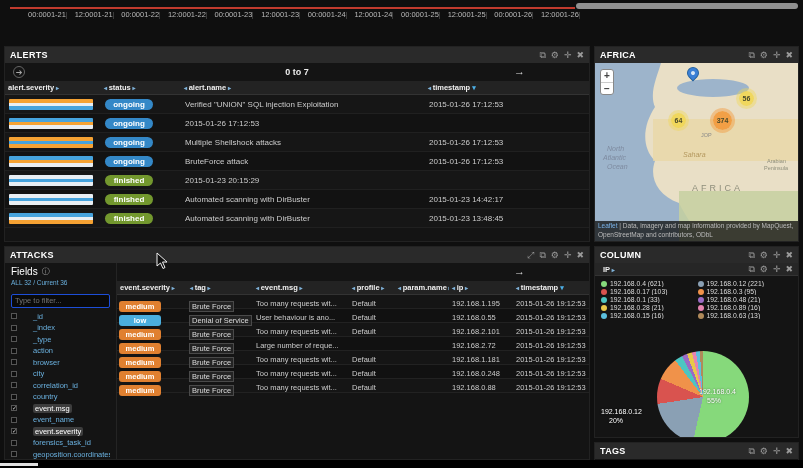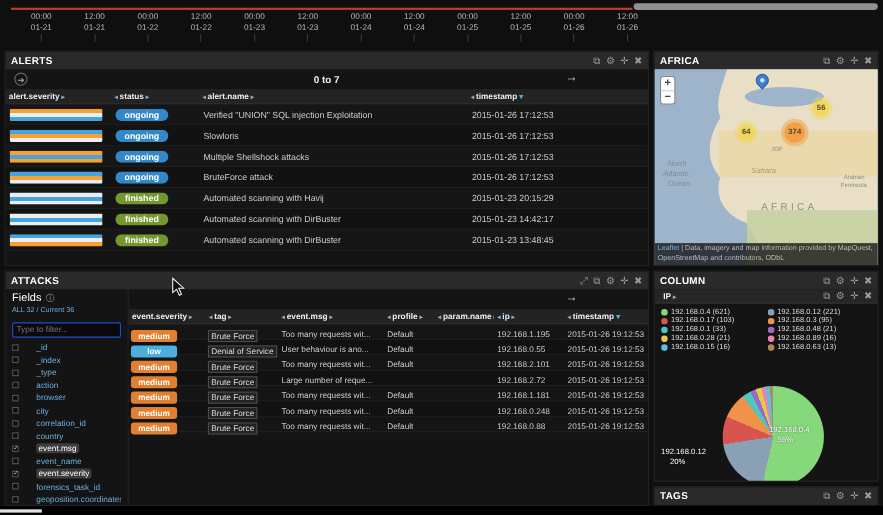--- a/index.html
+++ b/index.html
@@ -5,21 +5,21 @@
   * { margin:0; padding:0; box-sizing:border-box; }
   body { background:#000; font-family:"Liberation Sans", sans-serif; }
   #stage { position:relative; width:803px; height:468px; background:#000; overflow:hidden; }
   .dash { position:absolute; inset:0 0 8px 0; background:#0f0f0f; }
 
   
   .timeline { position:absolute; left:2px; top:0; width:590px; height:44px; }
   .redline { position:absolute; left:8px; top:7px; width:565px; height:2px; background:#c23b2e; }
   .scrub { position:absolute; right:5px; top:3px; width:222px; height:6px; border-radius:3px; background:#a8a8a8; opacity:.85; }
   .ticks { position:absolute; left:26px; right:12px; top:10px; display:flex; justify-content:space-between; }
-  .tick { display:flex; flex-direction:column; align-items:center; font-size:7.5px; color:#b9b9b9; line-height:1.3; }
+  .tick { display:flex; flex-direction:row; align-items:center; font-size:7.5px; color:#b9b9b9; line-height:1.3; }
   .tick::after { content:""; width:1px; height:7px; background:#3a3a3a; margin-top:1px; }
 
   
   .panel { position:absolute; background:#141414; border:1px solid #222; overflow:hidden; }
   .panel-header { height:16px; background:#2a2a2a; display:flex; align-items:center; padding:0 5px; gap:16px; }
   .panel-title { font-weight:bold; font-size:9px; color:#fff; letter-spacing:.3px; margin-right:auto; }
   .picon { color:#9a9a9a; font-size:9px; line-height:1; cursor:pointer; }
   .pag-bar { position:relative; height:18px; display:flex; align-items:center; padding:0 8px; }
   .pag-center { position:absolute; left:0; right:0; text-align:center; font-size:9px; font-weight:bold; color:#eee; }
   .pag-next { position:absolute; right:64px; top:2px; color:#ddd; font-size:11px; cursor:pointer; }
@@ -209,42 +209,40 @@
         <div class="arow">
           <div class="acell"><span class="sevbar p1"></span></div>
           <div class="acell"><span class="status-badge ongoing">ongoing</span></div>
           <div class="acell">Verified "UNION" SQL injection Exploitation</div>
           <div class="acell">2015-01-26 17:12:53</div>
         </div>
 
         <div class="arow">
           <div class="acell"><span class="sevbar p2"></span></div>
           <div class="acell"><span class="status-badge ongoing">ongoing</span></div>
-          <div class="acell">Slowloris</div>
           <div class="acell">2015-01-26 17:12:53</div>
         </div>
 
         <div class="arow">
           <div class="acell"><span class="sevbar p3"></span></div>
           <div class="acell"><span class="status-badge ongoing">ongoing</span></div>
           <div class="acell">Multiple Shellshock attacks</div>
           <div class="acell">2015-01-26 17:12:53</div>
         </div>
 
         <div class="arow">
           <div class="acell"><span class="sevbar p2"></span></div>
           <div class="acell"><span class="status-badge ongoing">ongoing</span></div>
           <div class="acell">BruteForce attack</div>
           <div class="acell">2015-01-26 17:12:53</div>
         </div>
 
         <div class="arow">
           <div class="acell"><span class="sevbar p4"></span></div>
           <div class="acell"><span class="status-badge finished">finished</span></div>
-          <div class="acell">Automated scanning with Havij</div>
           <div class="acell">2015-01-23 20:15:29</div>
         </div>
 
         <div class="arow">
           <div class="acell"><span class="sevbar p4"></span></div>
           <div class="acell"><span class="status-badge finished">finished</span></div>
           <div class="acell">Automated scanning with DirBuster</div>
           <div class="acell">2015-01-23 14:42:17</div>
         </div>
 

